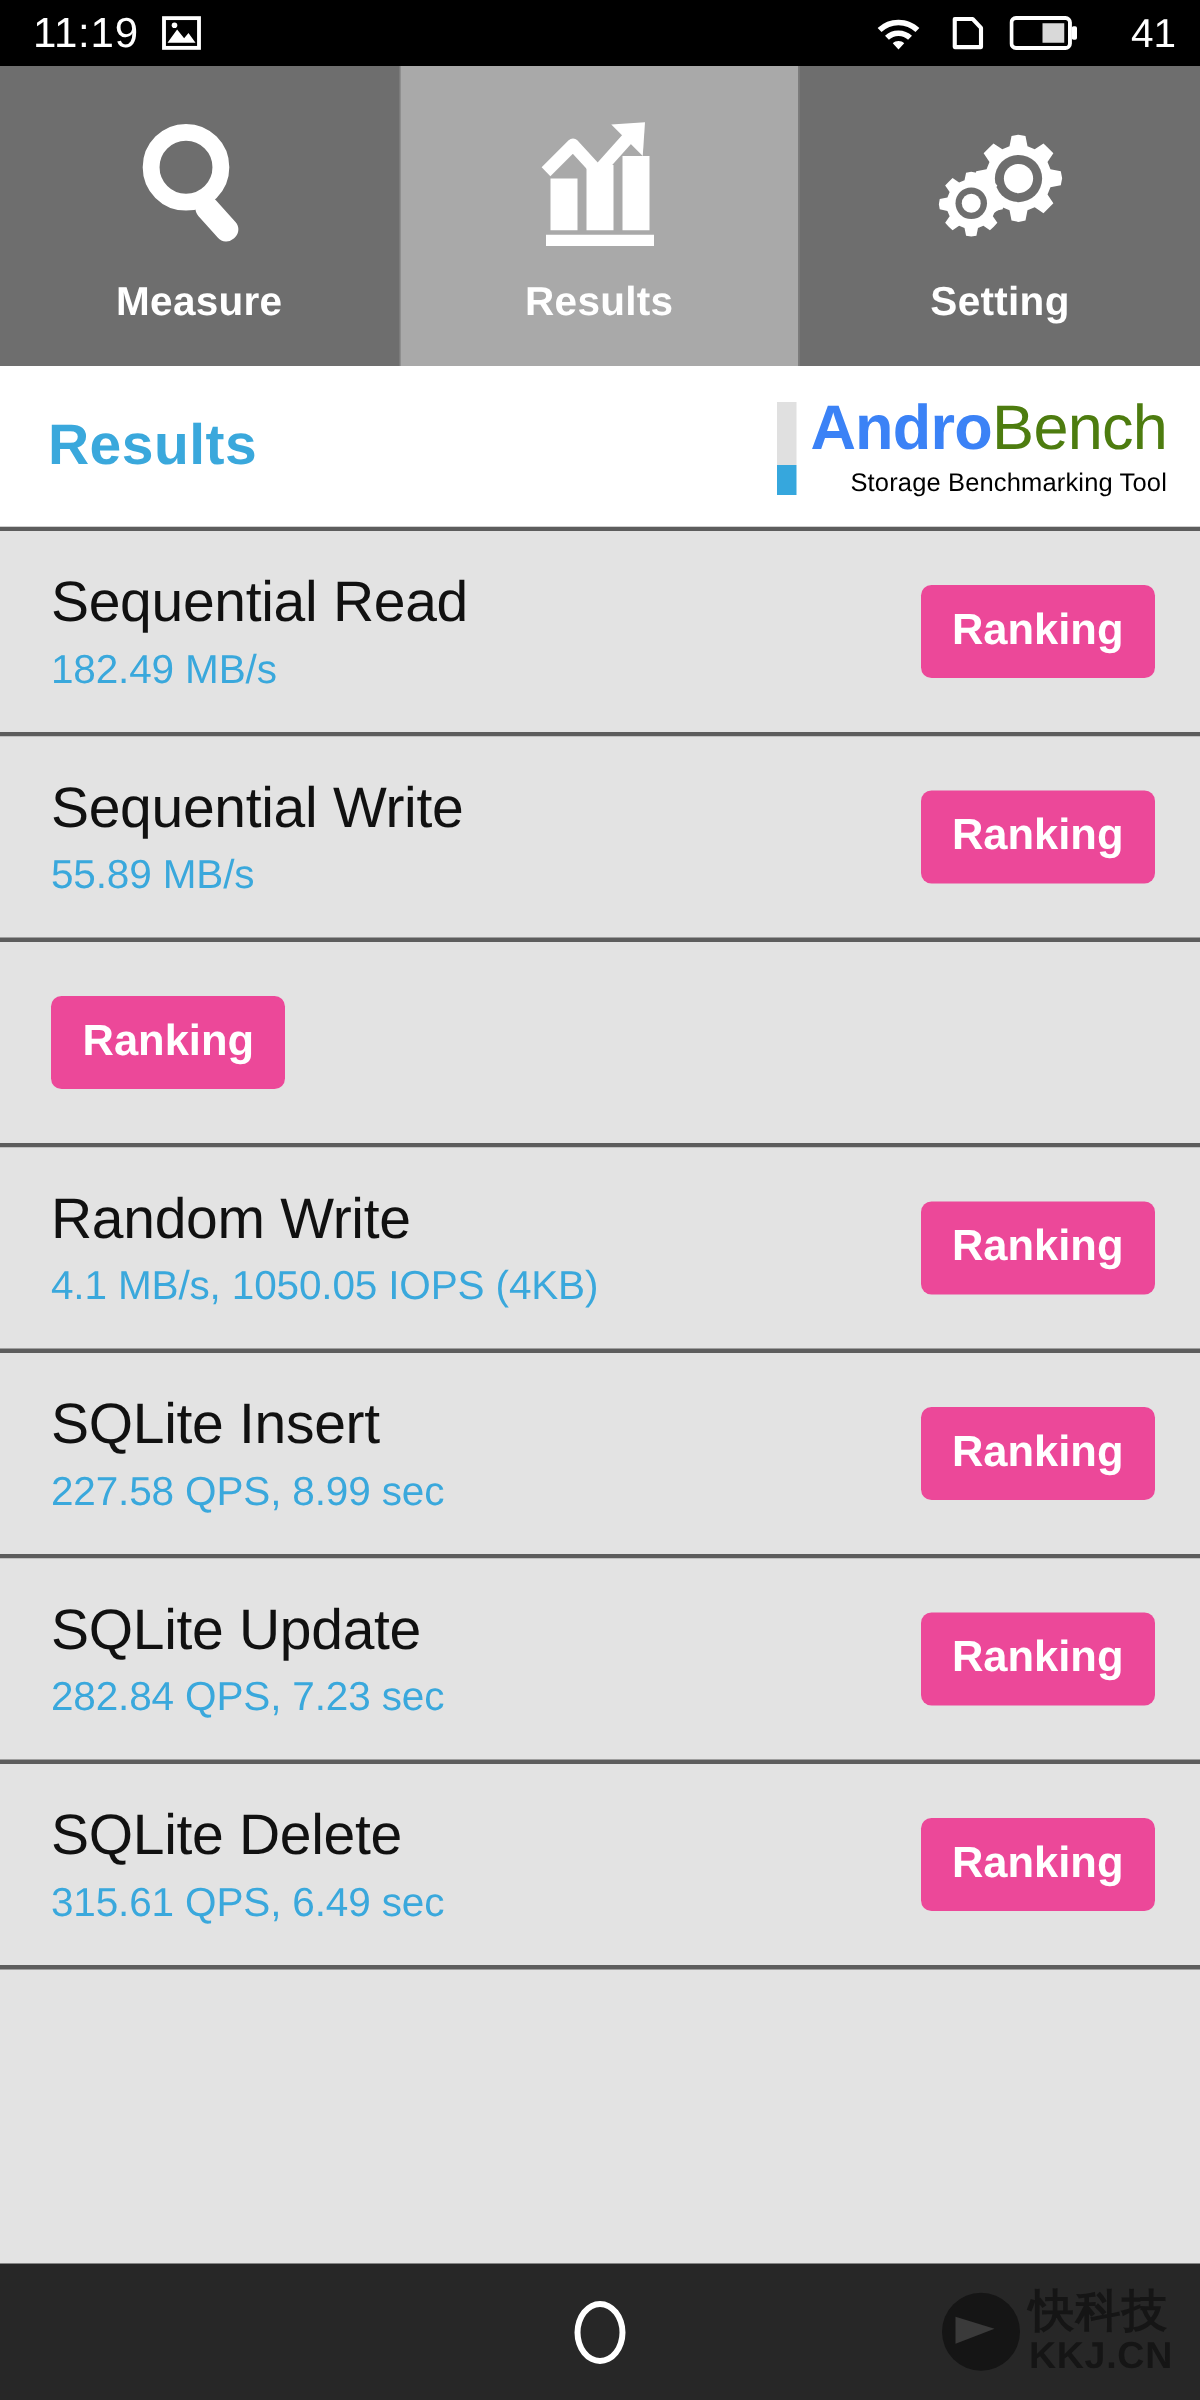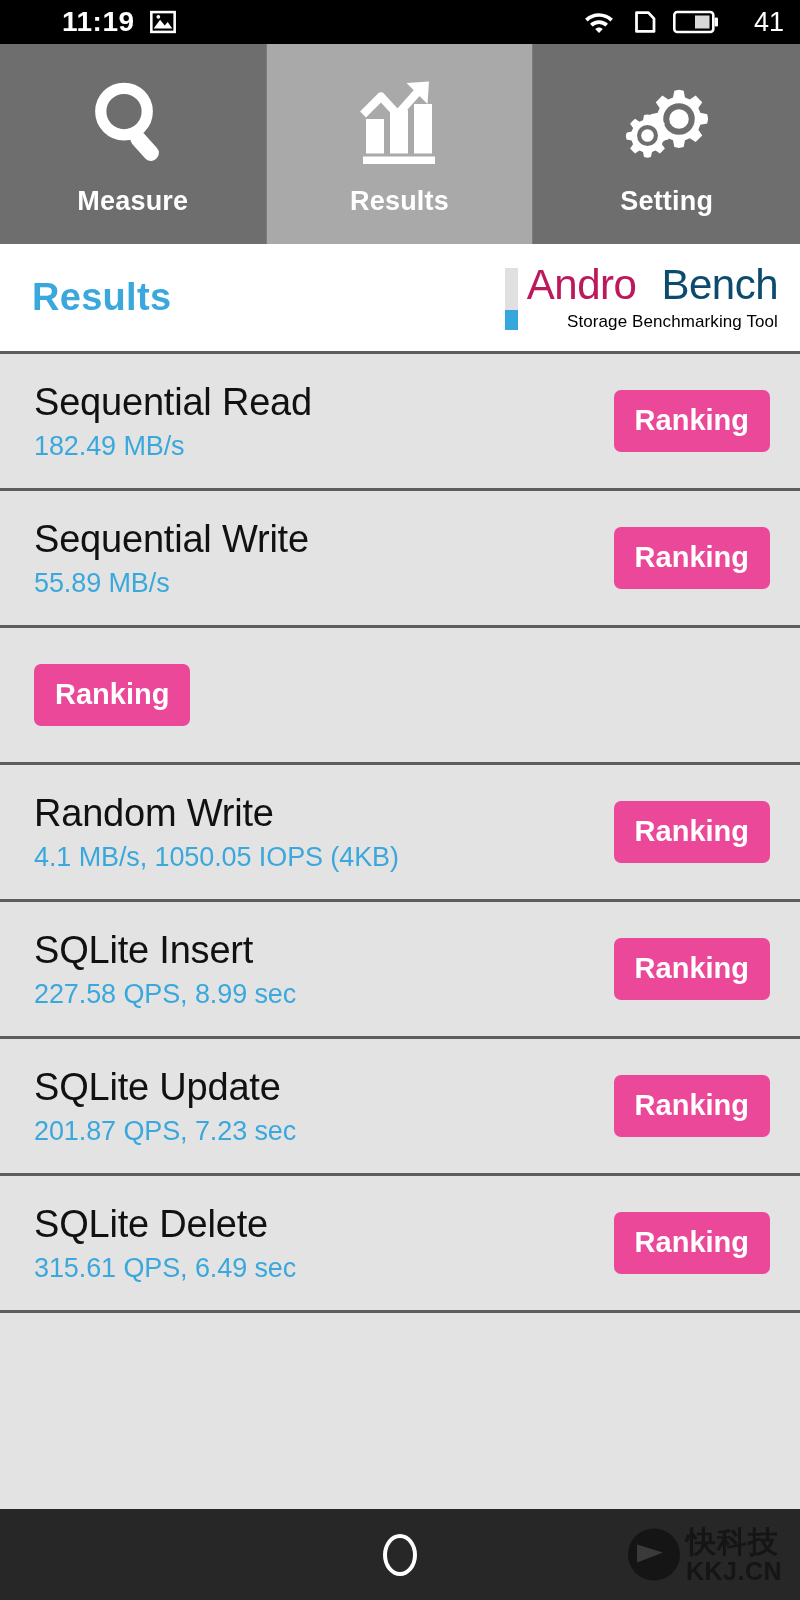--- a/index.html
+++ b/index.html
@@ -10,28 +10,28 @@
     overflow: hidden;
   }
   #app { position: relative; width: 800px; height: 1600px; display: flex; flex-direction: column; }
 
   
   .statusbar {
     height: 44px; background: #000; color: #fff;
     display: flex; align-items: center; padding: 0 16px 0 22px;
     flex: 0 0 44px;
   }
-  .sb-time { font-size: 28px; font-weight: 700; letter-spacing: .5px; line-height: 1; margin-left: 40px; }
+  .sb-time { font-size: 28px; font-weight: 400; letter-spacing: .5px; line-height: 1; }
   .sb-left-icons { display: flex; align-items: center; margin-left: 14px; }
   .sb-spacer { flex: 1 1 auto; }
   .sb-right { display: flex; align-items: center; gap: 14px; }
   .sb-batt-text { font-size: 27px; font-weight: 400; margin-left: 21px; }
 
   
-  .tabbar { display: flex; height: 200px; flex: 0 0 200px; background: #6e6e6e; justify-content: flex-end; }
+  .tabbar { display: flex; height: 200px; flex: 0 0 200px; background: #6e6e6e; }
   .tab {
     flex: 1 1 25%; background: #6e6e6e;
     display: flex; flex-direction: column; align-items: center; justify-content: flex-start;
     padding-top: 28px; position: relative;
     border-right: 1px solid #7c7c7c;
   }
   .tab:last-child { border-right: none; }
   .tab.selected { background: #a9a9a9; }
   .tab-icon { height: 100px; display: flex; align-items: center; justify-content: center; }
   .tab-label {
@@ -45,22 +45,22 @@
     display: flex; align-items: center; justify-content: space-between;
     padding: 0 22px 0 32px; position: relative;
   }
   .header-title { color: #3aa8dc; font-size: 38px; font-weight: bold; letter-spacing: .3px; }
   .logo-wrap { display: flex; align-items: flex-start; }
   .logo-bar { width: 13px; height: 62px; margin-right: 9px; margin-top: 4px; display:flex; flex-direction:column; }
   .logo-bar .top { flex: 1 1 auto; background: #e0e0e0; }
   .logo-bar .bot { height: 20px; background: #36a7dd; }
   .logo-text { display: flex; flex-direction: column; align-items: flex-end; }
   .logo-name { font-size: 42px; line-height: 1.0; letter-spacing: -.5px; }
-  .logo-name .a { color: #be185d; font-weight: normal; }
-  .logo-name .b { color: #0c4a6e; font-weight: normal; margin-left: 25px; }
+  .logo-name .a { color: #3b82f6; font-weight: bold; }
+  .logo-name .b { color: #4d7c0f; font-weight: normal; }
   .logo-sub { font-size: 17px; color: #000000; margin-top: 6px; letter-spacing: .1px; }
 
   
   .list { flex: 1 1 auto; background: #e3e3e3; overflow: hidden; border-top: 3px solid #5d5d5d; }
   .row {
     height: 137px; display: flex; align-items: center; justify-content: space-between;
     padding: 0 30px 0 34px; border-bottom: 3px solid #5d5d5d;
     background: #e3e3e3;
   }
   .row-texts { display: flex; flex-direction: column; justify-content: flex-start; }
@@ -226,21 +226,21 @@
       <span class="row-texts">
         <span class="row-title">SQLite Insert</span>
         <span class="row-value">227.58 QPS, 8.99 sec</span>
       </span>
       <button class="rank-btn">Ranking</button>
     </div>
 
     <div class="row">
       <span class="row-texts">
         <span class="row-title">SQLite Update</span>
-        <span class="row-value">201.87 QPS, 7.23 sec</span>
+        <span class="row-value">282.84 QPS, 7.23 sec</span>
       </span>
       <button class="rank-btn">Ranking</button>
     </div>
 
     <div class="row">
       <span class="row-texts">
         <span class="row-title">SQLite Delete</span>
         <span class="row-value">315.61 QPS, 6.49 sec</span>
       </span>
       <button class="rank-btn">Ranking</button>

